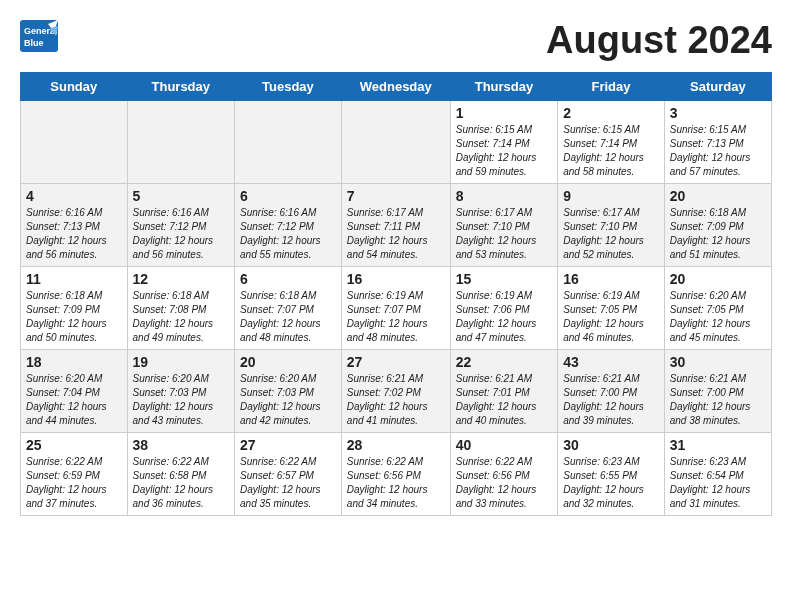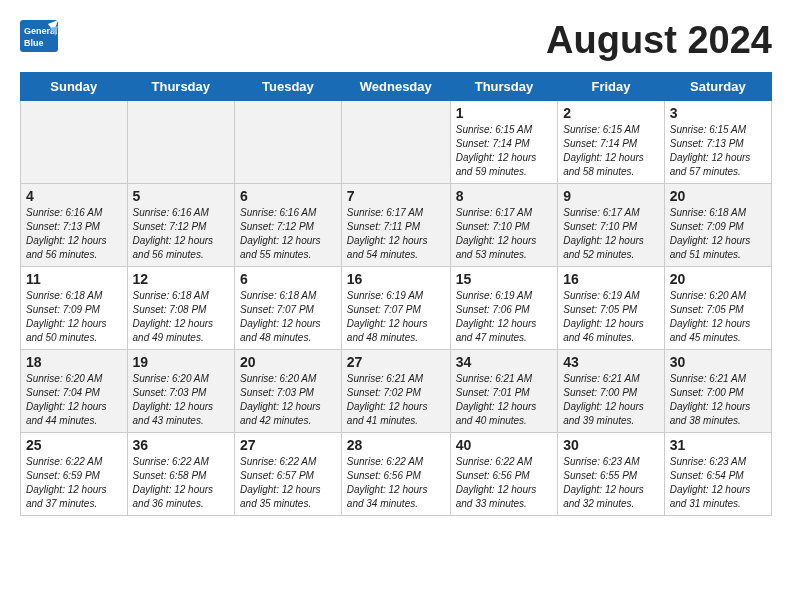--- a/index.html
+++ b/index.html
@@ -260,21 +260,21 @@
 and 42 minutes.</div>
         </td>
         <td>
           <span class="day-num">27</span>
           <div class="day-info" style="white-space: pre-line;">Sunrise: 6:21 AM
 Sunset: 7:02 PM
 Daylight: 12 hours
 and 41 minutes.</div>
         </td>
         <td>
-          <span class="day-num">34</span>
+          <span class="day-num">22</span>
           <div class="day-info" style="white-space: pre-line;">Sunrise: 6:21 AM
 Sunset: 7:01 PM
 Daylight: 12 hours
 and 40 minutes.</div>
         </td>
         <td>
           <span class="day-num">43</span>
           <div class="day-info" style="white-space: pre-line;">Sunrise: 6:21 AM
 Sunset: 7:00 PM
 Daylight: 12 hours
@@ -290,21 +290,21 @@
       </tr>
       <tr>
         <td>
           <span class="day-num">25</span>
           <div class="day-info" style="white-space: pre-line;">Sunrise: 6:22 AM
 Sunset: 6:59 PM
 Daylight: 12 hours
 and 37 minutes.</div>
         </td>
         <td>
-          <span class="day-num">36</span>
+          <span class="day-num">38</span>
           <div class="day-info" style="white-space: pre-line;">Sunrise: 6:22 AM
 Sunset: 6:58 PM
 Daylight: 12 hours
 and 36 minutes.</div>
         </td>
         <td>
           <span class="day-num">27</span>
           <div class="day-info" style="white-space: pre-line;">Sunrise: 6:22 AM
 Sunset: 6:57 PM
 Daylight: 12 hours

